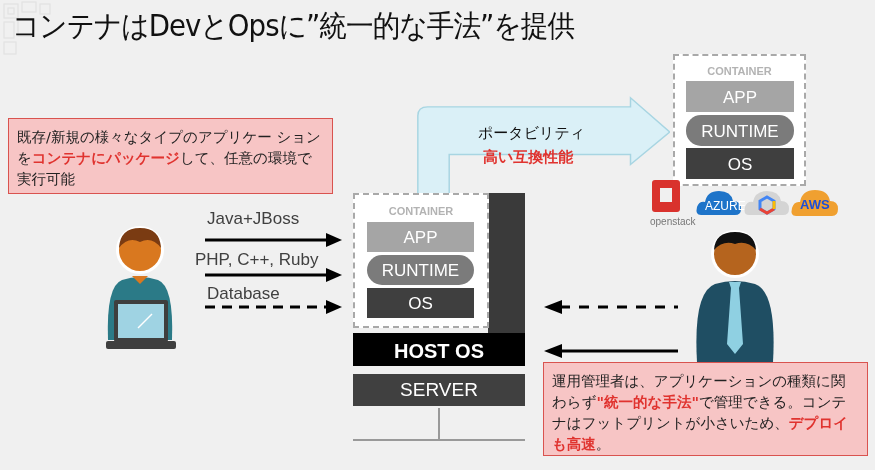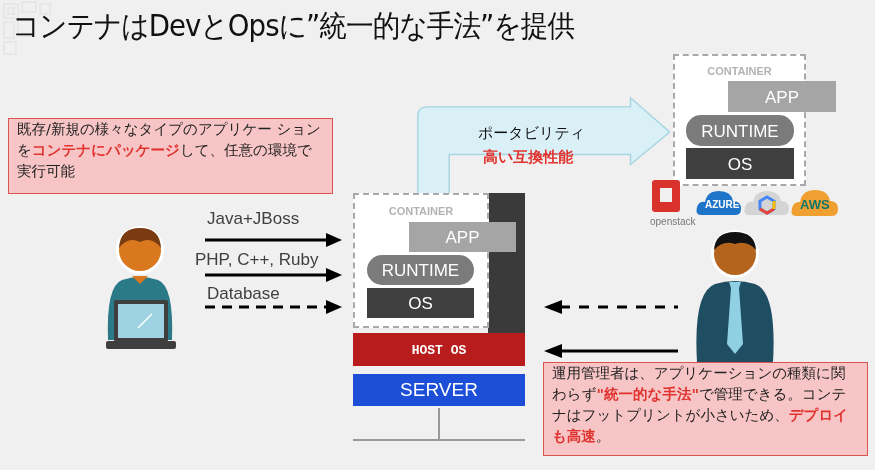--- a/index.html
+++ b/index.html
@@ -2,28 +2,28 @@
 <html><head>
 <meta charset="utf-8">
 <style>
   html,body{margin:0;padding:0;}
   body{width:875px;height:470px;background:#f0f0f0;position:relative;overflow:hidden;
        font-family:"DejaVu Sans","Liberation Sans",sans-serif;}
   .abs{position:absolute;}
   #title{left:12px;top:6px;font-size:30px;color:#111;letter-spacing:-1px;white-space:nowrap;
          font-family:"DejaVu Sans",sans-serif;transform:scaleX(0.92);transform-origin:left top;}
   .note{background:#f7c5c5;border:1.5px solid #d9534f;color:#222;font-size:14.5px;line-height:21px;
-        padding:0 8px;box-sizing:border-box;}
+        padding:8px 8px;box-sizing:border-box;}
   .red{color:#e0332f;font-weight:bold;}
   #note-left{left:8px;top:118px;width:325px;height:76px;}
   #note-right{left:543px;top:362px;width:325px;height:94px;line-height:21px;font-size:14.5px;}
   .cbox{border:2px dashed #a9a9a9;background:#fff;box-sizing:border-box;}
   .clabel{color:#b3b3b3;font-family:"Liberation Sans",sans-serif;font-weight:bold;font-size:11px;text-align:center;}
   .layer{color:#fff;font-family:"Liberation Sans",sans-serif;font-size:17px;text-align:center;}
-  .app{background:#a5a5a5;margin-left:42px;} .rt{background:#7b7b7b;border-radius:15px;} .os{background:#3f3f3f;}
+  .app{background:#a5a5a5;} .rt{background:#7b7b7b;border-radius:15px;} .os{background:#3f3f3f;}
   .lbl{font-family:"Liberation Sans",sans-serif;font-size:17px;color:#404040;white-space:nowrap;}
 </style>
 </head>
 <body>
 
 <svg class="abs" style="left:0;top:0" width="60" height="60">
   <g stroke="#e2e2e2" fill="none" stroke-width="1.2">
     <rect x="4" y="4" width="14" height="14"></rect>
       <rect x="8" y="8" width="6" height="6"></rect>
     <rect x="22" y="2" width="14" height="10"></rect>
@@ -40,22 +40,22 @@
   <span>既存/新規の様々なタイプのアプリケー ションを</span><span class="red">コンテナにパッケージ</span><span>して、任意の環境で実行可能</span>
 </div>
 
 <svg class="abs" style="left:410px;top:95px" width="260" height="105">
   <path d="M8,105 L8,12 Q8,2 18,2 L225,2 L225,-8 L265,30 L225,66 L225,55 L40,55 L40,105 Z" transform="translate(0,10) scale(0.98,0.9)" fill="#daf0f7" stroke="#a8d5e2" stroke-width="1.5"></path>
 </svg>
 <div class="abs" style="left:478px;top:124px;font-size:15px;color:#111;">ポータビリティ</div>
 <div class="abs red" style="left:483px;top:148px;font-size:15px;">高い互換性能</div>
 
 <div class="abs" style="left:488px;top:193px;width:37px;height:170px;background:#3a3a3a;"></div>
-<div class="abs" style="left:353px;top:333px;width:172px;height:33px;background:#b91c1c;color:#fff;font-weight:bold;font-size:13px;text-align:center;line-height:36px;font-family:Liberation Mono, monospace;">HOST OS</div>
-<div class="abs" style="left:353px;top:374px;width:172px;height:32px;background:#1d4ed8;color:#fff;font-size:19px;text-align:center;line-height:32px;font-family:'Liberation Sans',sans-serif;">SERVER</div>
+<div class="abs" style="left:353px;top:333px;width:172px;height:33px;background:#000000;color:#fff;font-weight:bold;font-size:20px;text-align:center;line-height:36px;font-family:Liberation Sans, sans-serif;">HOST OS</div>
+<div class="abs" style="left:353px;top:374px;width:172px;height:32px;background:#404040;color:#fff;font-size:19px;text-align:center;line-height:32px;font-family:'Liberation Sans',sans-serif;">SERVER</div>
 <svg class="abs" style="left:353px;top:406px" width="172" height="40">
   <line x1="86" y1="2" x2="86" y2="34" stroke="#999" stroke-width="2"></line>
   <line x1="0" y1="34" x2="172" y2="34" stroke="#999" stroke-width="2"></line>
 </svg>
 
 <div class="abs cbox" style="left:353px;top:193px;width:136px;height:135px;"></div>
 <div class="abs clabel" style="left:353px;top:205px;width:136px;">CONTAINER</div>
 <div class="abs layer app" style="left:367px;top:222px;width:107px;height:30px;line-height:32px;">APP</div>
 <div class="abs layer rt" style="left:367px;top:255px;width:107px;height:30px;line-height:32px;">RUNTIME</div>
 <div class="abs layer os" style="left:367px;top:288px;width:107px;height:30px;line-height:32px;">OS</div>
@@ -67,31 +67,31 @@
 <div class="abs layer os" style="left:686px;top:148px;width:108px;height:31px;line-height:33px;">OS</div>
 
 <svg class="abs" style="left:650px;top:178px" width="32" height="38">
   <rect x="2" y="2" width="28" height="32" rx="3" fill="#d9322d"></rect>
   <rect x="10" y="10" width="12" height="14" fill="#f0f0f0"></rect>
 </svg>
 <div class="abs" style="left:650px;top:216px;font-size:10px;color:#777;font-family:'Liberation Sans',sans-serif;">openstack</div>
 <svg class="abs" style="left:695px;top:185px" width="48" height="32">
   <path d="M6,30 Q0,30 2,22 Q4,16 10,17 Q12,6 24,6 Q36,6 38,16 Q46,16 46,24 Q46,30 40,30 Z" fill="#1e74c9"></path>
 </svg>
-<div class="abs" style="left:705px;top:199px;font-size:10px;color:#fff;font-weight:bold;font-family:'Liberation Sans',sans-serif;">AZURE</div>
+<div class="abs" style="left:705px;top:199px;font-size:12px;color:#fff;font-weight:normal;font-family:'Liberation Sans',sans-serif;">AZURE</div>
 <svg class="abs" style="left:743px;top:185px" width="48" height="32">
   <path d="M6,30 Q0,30 2,22 Q4,16 10,17 Q12,6 24,6 Q36,6 38,16 Q46,16 46,24 Q46,30 40,30 Z" fill="#d4d4d4"></path>
   <polygon points="24,12 31,16 31,24 24,28 17,24 17,16" fill="none" stroke="#4285f4" stroke-width="3"></polygon>
   <path d="M17,24 L24,28 L31,24" fill="none" stroke="#ea4335" stroke-width="3"></path>
   <path d="M31,16 L31,24" stroke="#fbbc05" stroke-width="3"></path>
 </svg>
 <svg class="abs" style="left:790px;top:184px" width="50" height="34">
   <path d="M6,32 Q0,32 2,24 Q4,17 10,18 Q12,6 25,6 Q38,6 40,17 Q48,17 48,25 Q48,32 42,32 Z" fill="#f0a030"></path>
 </svg>
-<div class="abs" style="left:800px;top:197px;font-size:13px;color:#0f766e;font-weight:bold;font-family:'Liberation Sans',sans-serif;">AWS</div>
+<div class="abs" style="left:800px;top:197px;font-size:13px;color:#1d4ed8;font-weight:bold;font-family:'Liberation Sans',sans-serif;">AWS</div>
 
 <div class="abs lbl" style="left:207px;top:209px;">Java+JBoss</div>
 <div class="abs lbl" style="left:195px;top:250px;">PHP, C++, Ruby</div>
 <div class="abs lbl" style="left:207px;top:284px;">Database</div>
 <svg class="abs" style="left:200px;top:225px" width="150" height="100">
   <g>
     <line x1="5" y1="15" x2="128" y2="15" stroke="#000" stroke-width="3"></line>
     <polygon points="126,8 142,15 126,22" fill="#000"></polygon>
   </g>
   <g>

